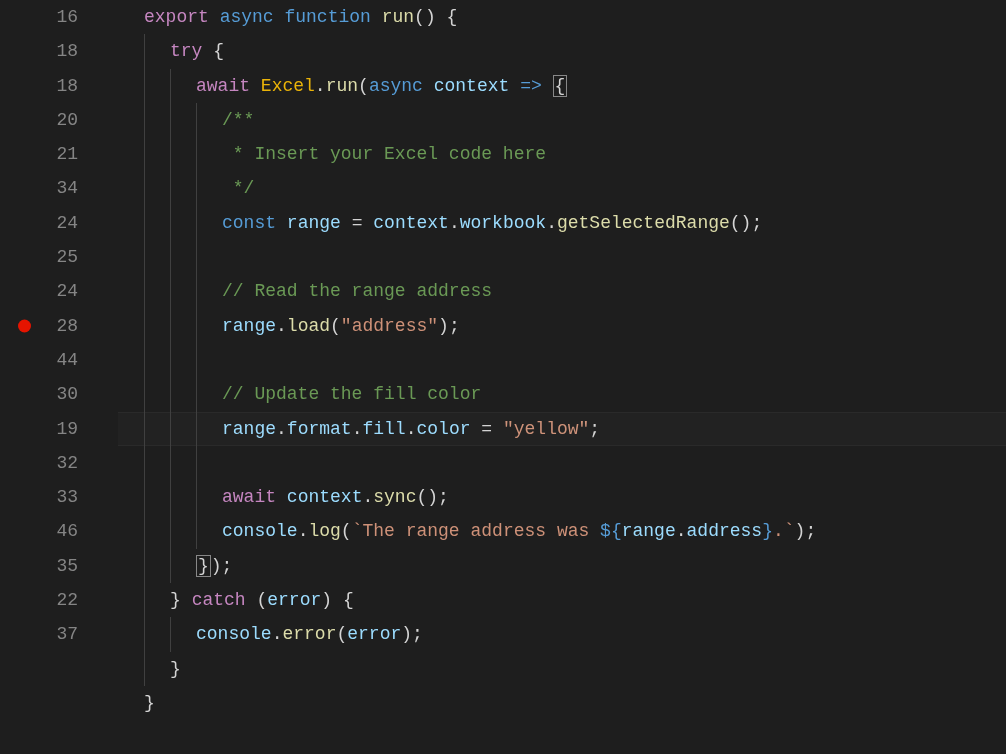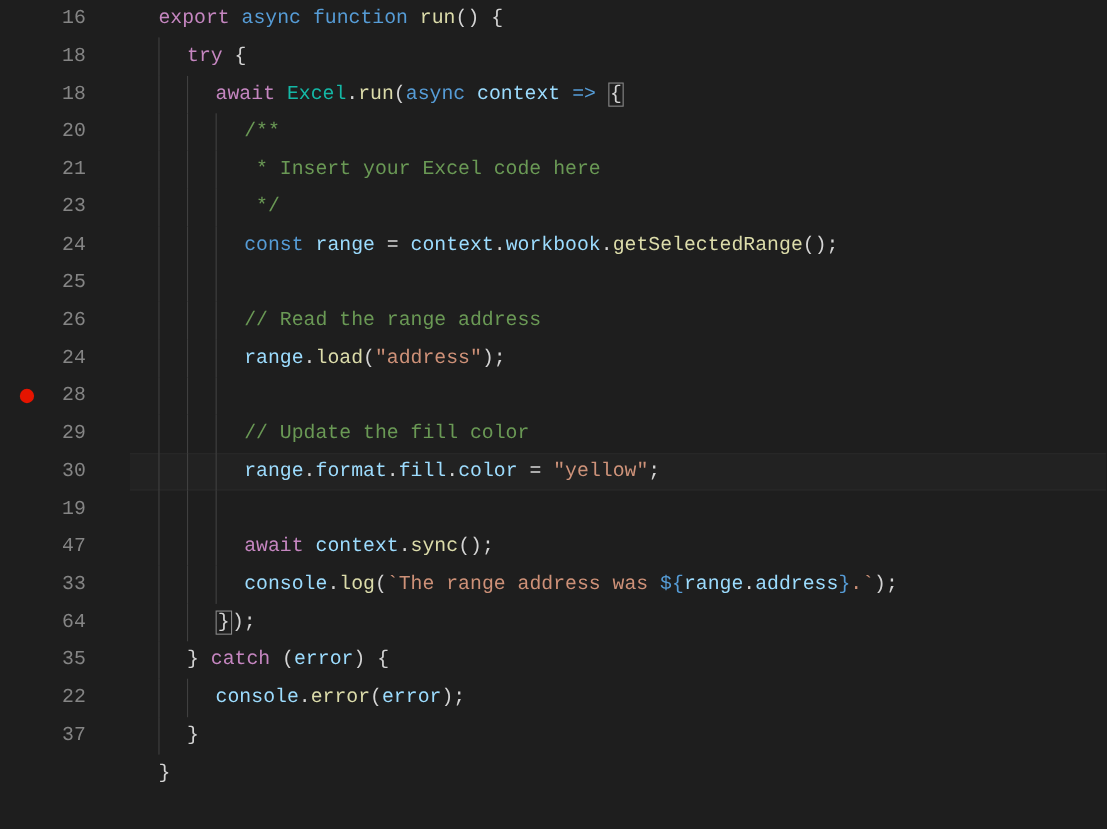--- a/index.html
+++ b/index.html
@@ -66,21 +66,21 @@
   .indent-guide {
     display: inline-block;
     border-left: 1px solid #404040;
     height: 100%;
     vertical-align: top;
     position: absolute;
     top: 0;
   }
   .tk-control { color: #c586c0; }
   .tk-storage { color: #569cd6; }
-  .tk-type { color: #14b8a6; }
+  .tk-type { color: #eab308; }
   .tk-func { color: #dcdcaa; font-family: Liberation Mono, monospace; }
   .tk-var { color: #9cdcfe; }
   .tk-punc { color: #d4d4d4; }
   .tk-string { color: #ce9178; }
   .tk-comment { color: #6a9955; }
   .tk-white { color: #d4d4d4; }
   .tk-tmpl { color: #569cd6; }
   .bracket-box {
     border: 1px solid #888;
     padding: 0 1px;
@@ -89,30 +89,29 @@
 </head>
 <body>
 
 <div class="editor">
   <div class="gutter" id="gutter">
       <div class="gutter-line">16</div>
       <div class="gutter-line">18</div>
       <div class="gutter-line">18</div>
       <div class="gutter-line">20</div>
       <div class="gutter-line">21</div>
-      <div class="gutter-line">23</div>
+      <div class="gutter-line">34</div>
       <div class="gutter-line">24</div>
       <div class="gutter-line">25</div>
-      <div class="gutter-line">26</div>
       <div class="gutter-line">24</div>
       <div class="gutter-line">28<span class="breakpoint"></span></div>
-      <div class="gutter-line">29</div>
+      <div class="gutter-line">44</div>
       <div class="gutter-line">30</div>
       <div class="gutter-line">19</div>
-      <div class="gutter-line">47</div>
+      <div class="gutter-line">32</div>
       <div class="gutter-line">33</div>
-      <div class="gutter-line">64</div>
+      <div class="gutter-line">46</div>
       <div class="gutter-line">35</div>
       <div class="gutter-line">22</div>
       <div class="gutter-line">37</div>
     </div>
   <div class="code" id="code"><div class="code-line"><span style="display: inline-block; width: 26px;">  </span><span class="tk-control">export</span><span class="tk-white"> </span><span class="tk-storage">async</span><span class="tk-white"> </span><span class="tk-storage">function</span><span class="tk-white"> </span><span class="tk-func">run</span><span class="tk-punc">() {</span></div><div class="code-line"><span class="indent-guide" style="left: 26px;"></span><span style="display: inline-block; width: 52px;">    </span><span class="tk-control">try</span><span class="tk-white"> </span><span class="tk-punc">{</span></div><div class="code-line"><span class="indent-guide" style="left: 26px;"></span><span class="indent-guide" style="left: 52px;"></span><span style="display: inline-block; width: 78px;">      </span><span class="tk-control">await</span><span class="tk-white"> </span><span class="tk-type">Excel</span><span class="tk-punc">.</span><span class="tk-func">run</span><span class="tk-punc">(</span><span class="tk-storage">async</span><span class="tk-white"> </span><span class="tk-var">context</span><span class="tk-white"> </span><span class="tk-storage">=&gt;</span><span class="tk-white"> </span><span class="tk-punc bracket-box">{</span></div><div class="code-line"><span class="indent-guide" style="left: 26px;"></span><span class="indent-guide" style="left: 52px;"></span><span class="indent-guide" style="left: 78px;"></span><span style="display: inline-block; width: 104px;">        </span><span class="tk-comment">/**</span></div><div class="code-line"><span class="indent-guide" style="left: 26px;"></span><span class="indent-guide" style="left: 52px;"></span><span class="indent-guide" style="left: 78px;"></span><span style="display: inline-block; width: 104px;">        </span><span class="tk-comment"> * Insert your Excel code here</span></div><div class="code-line"><span class="indent-guide" style="left: 26px;"></span><span class="indent-guide" style="left: 52px;"></span><span class="indent-guide" style="left: 78px;"></span><span style="display: inline-block; width: 104px;">        </span><span class="tk-comment"> */</span></div><div class="code-line"><span class="indent-guide" style="left: 26px;"></span><span class="indent-guide" style="left: 52px;"></span><span class="indent-guide" style="left: 78px;"></span><span style="display: inline-block; width: 104px;">        </span><span class="tk-storage">const</span><span class="tk-white"> </span><span class="tk-var">range</span><span class="tk-white"> </span><span class="tk-punc">=</span><span class="tk-white"> </span><span class="tk-var">context</span><span class="tk-punc">.</span><span class="tk-var">workbook</span><span class="tk-punc">.</span><span class="tk-func">getSelectedRange</span><span class="tk-punc">();</span></div><div class="code-line"><span class="indent-guide" style="left: 26px;"></span><span class="indent-guide" style="left: 52px;"></span><span class="indent-guide" style="left: 78px;"></span><span style="display: inline-block; width: 104px;">        </span></div><div class="code-line"><span class="indent-guide" style="left: 26px;"></span><span class="indent-guide" style="left: 52px;"></span><span class="indent-guide" style="left: 78px;"></span><span style="display: inline-block; width: 104px;">        </span><span class="tk-comment">// Read the range address</span></div><div class="code-line"><span class="indent-guide" style="left: 26px;"></span><span class="indent-guide" style="left: 52px;"></span><span class="indent-guide" style="left: 78px;"></span><span style="display: inline-block; width: 104px;">        </span><span class="tk-var">range</span><span class="tk-punc">.</span><span class="tk-func">load</span><span class="tk-punc">(</span><span class="tk-string">"address"</span><span class="tk-punc">);</span></div><div class="code-line"><span class="indent-guide" style="left: 26px;"></span><span class="indent-guide" style="left: 52px;"></span><span class="indent-guide" style="left: 78px;"></span><span style="display: inline-block; width: 104px;">        </span></div><div class="code-line"><span class="indent-guide" style="left: 26px;"></span><span class="indent-guide" style="left: 52px;"></span><span class="indent-guide" style="left: 78px;"></span><span style="display: inline-block; width: 104px;">        </span><span class="tk-comment">// Update the fill color</span></div><div class="code-line"><div class="current-line-bg"></div><span class="indent-guide" style="left: 26px;"></span><span class="indent-guide" style="left: 52px;"></span><span class="indent-guide" style="left: 78px;"></span><span style="display: inline-block; width: 104px;">        </span><span class="tk-var">range</span><span class="tk-punc">.</span><span class="tk-var">format</span><span class="tk-punc">.</span><span class="tk-var">fill</span><span class="tk-punc">.</span><span class="tk-var">color</span><span class="tk-white"> </span><span class="tk-punc">=</span><span class="tk-white"> </span><span class="tk-string">"yellow"</span><span class="tk-punc">;</span></div><div class="code-line"><span class="indent-guide" style="left: 26px;"></span><span class="indent-guide" style="left: 52px;"></span><span class="indent-guide" style="left: 78px;"></span><span style="display: inline-block; width: 104px;">        </span></div><div class="code-line"><span class="indent-guide" style="left: 26px;"></span><span class="indent-guide" style="left: 52px;"></span><span class="indent-guide" style="left: 78px;"></span><span style="display: inline-block; width: 104px;">        </span><span class="tk-control">await</span><span class="tk-white"> </span><span class="tk-var">context</span><span class="tk-punc">.</span><span class="tk-func">sync</span><span class="tk-punc">();</span></div><div class="code-line"><span class="indent-guide" style="left: 26px;"></span><span class="indent-guide" style="left: 52px;"></span><span class="indent-guide" style="left: 78px;"></span><span style="display: inline-block; width: 104px;">        </span><span class="tk-var">console</span><span class="tk-punc">.</span><span class="tk-func">log</span><span class="tk-punc">(</span><span class="tk-string">`The range address was </span><span class="tk-tmpl">${</span><span class="tk-var">range</span><span class="tk-punc">.</span><span class="tk-var">address</span><span class="tk-tmpl">}</span><span class="tk-string">.`</span><span class="tk-punc">);</span></div><div class="code-line"><span class="indent-guide" style="left: 26px;"></span><span class="indent-guide" style="left: 52px;"></span><span style="display: inline-block; width: 78px;">      </span><span class="tk-punc bracket-box">}</span><span class="tk-punc">);</span></div><div class="code-line"><span class="indent-guide" style="left: 26px;"></span><span style="display: inline-block; width: 52px;">    </span><span class="tk-punc">}</span><span class="tk-white"> </span><span class="tk-control">catch</span><span class="tk-white"> </span><span class="tk-punc">(</span><span class="tk-var">error</span><span class="tk-punc">) {</span></div><div class="code-line"><span class="indent-guide" style="left: 26px;"></span><span class="indent-guide" style="left: 52px;"></span><span style="display: inline-block; width: 78px;">      </span><span class="tk-var">console</span><span class="tk-punc">.</span><span class="tk-func">error</span><span class="tk-punc">(</span><span class="tk-var">error</span><span class="tk-punc">);</span></div><div class="code-line"><span class="indent-guide" style="left: 26px;"></span><span style="display: inline-block; width: 52px;">    </span><span class="tk-punc">}</span></div><div class="code-line"><span style="display: inline-block; width: 26px;">  </span><span class="tk-punc">}</span></div><div class="code-line"><span style="display: inline-block; width: 0px;"></span></div></div>
 </div>
 
 </body></html>

